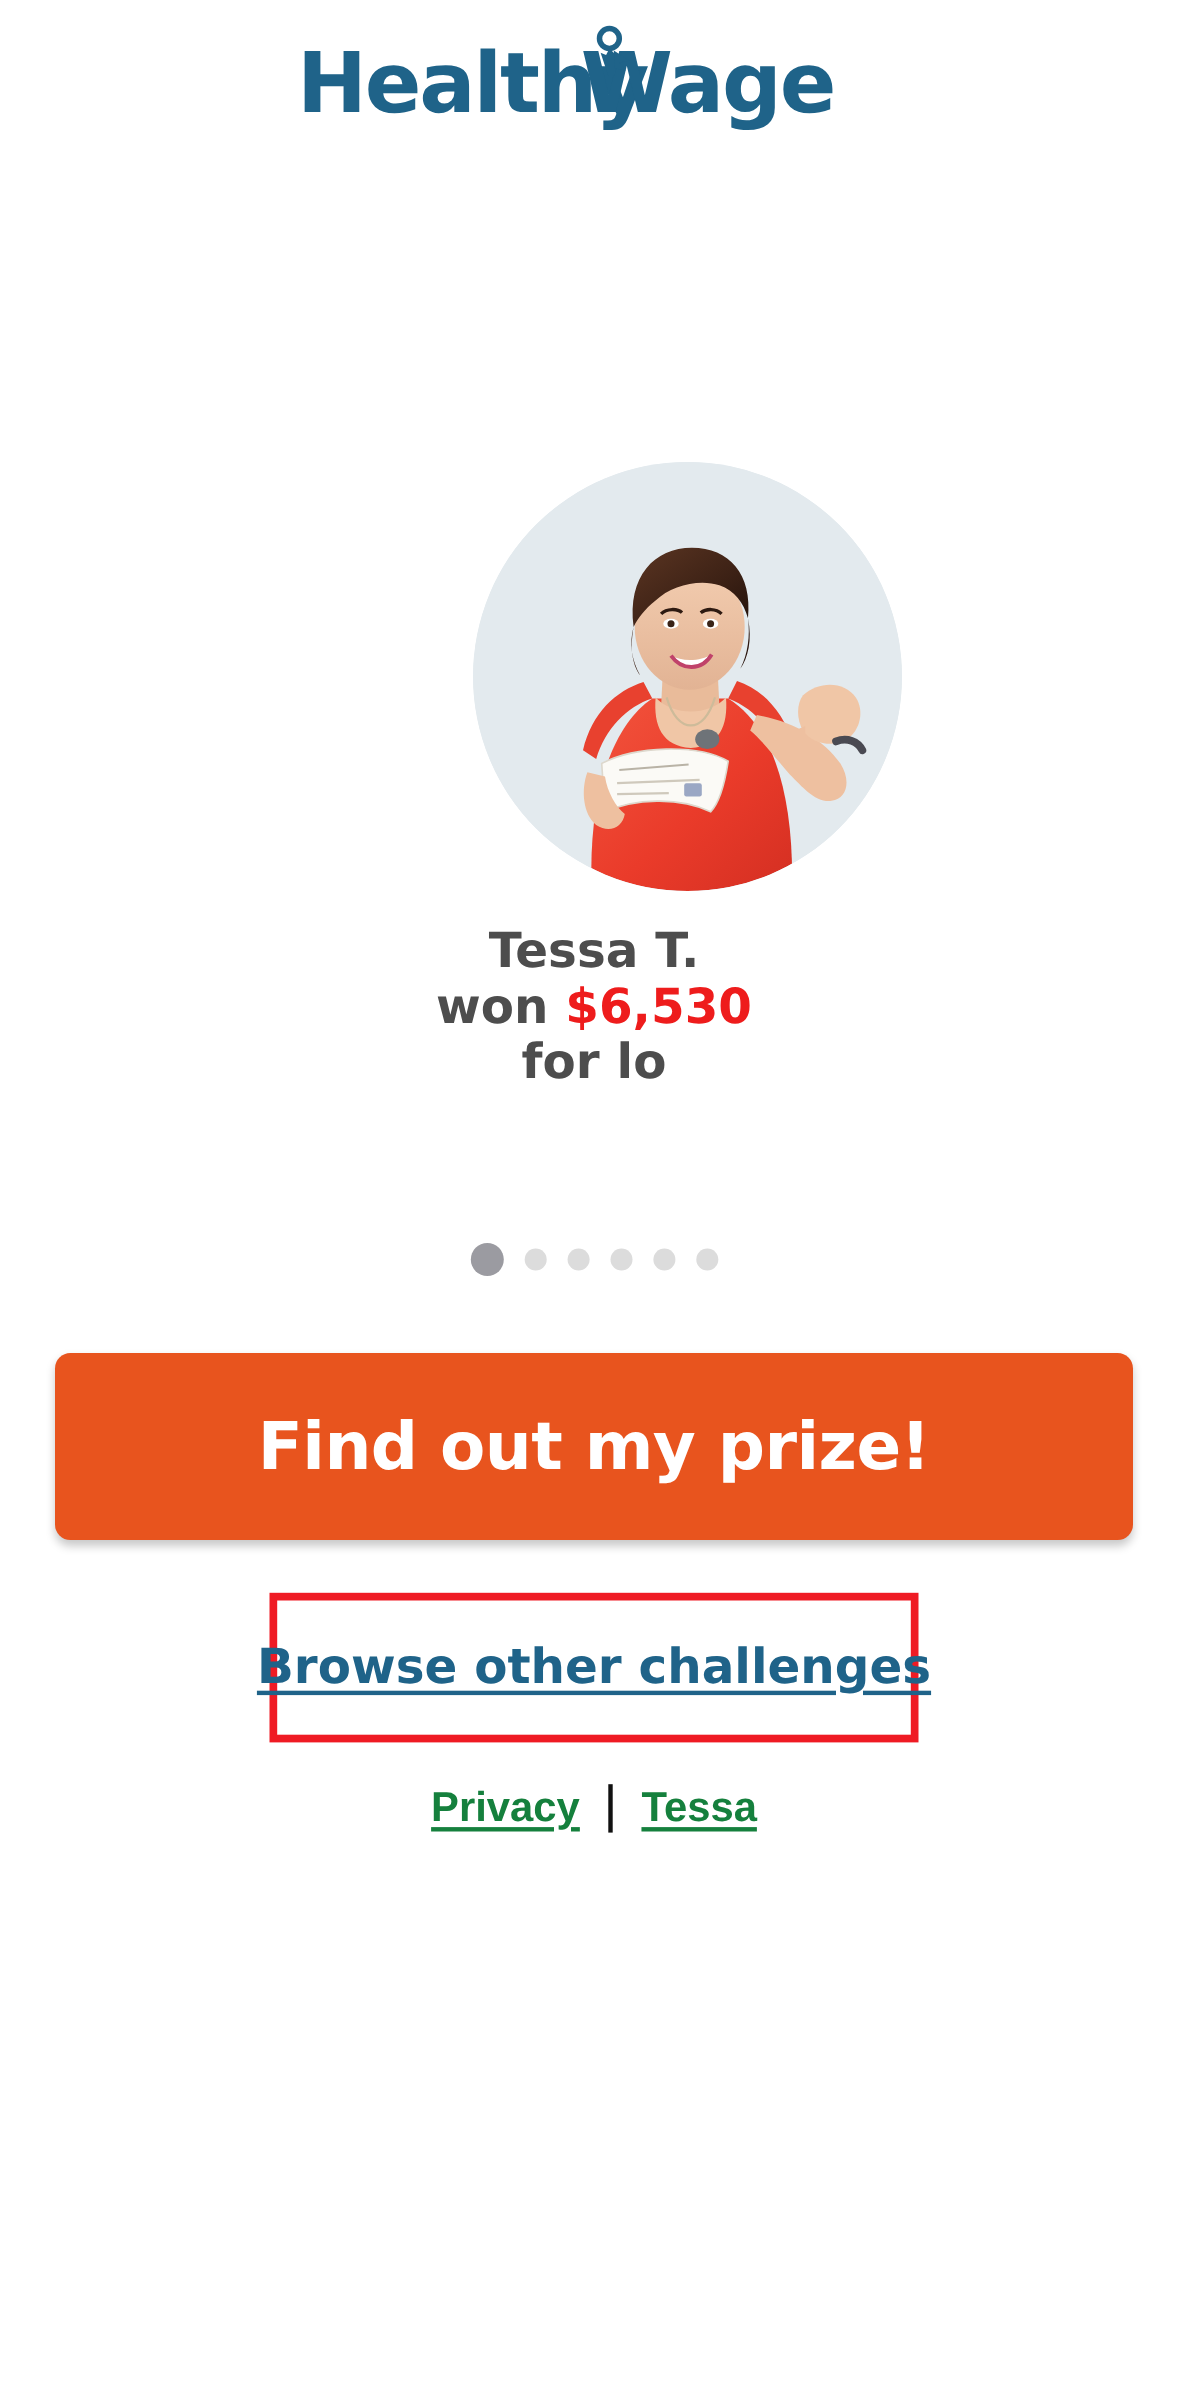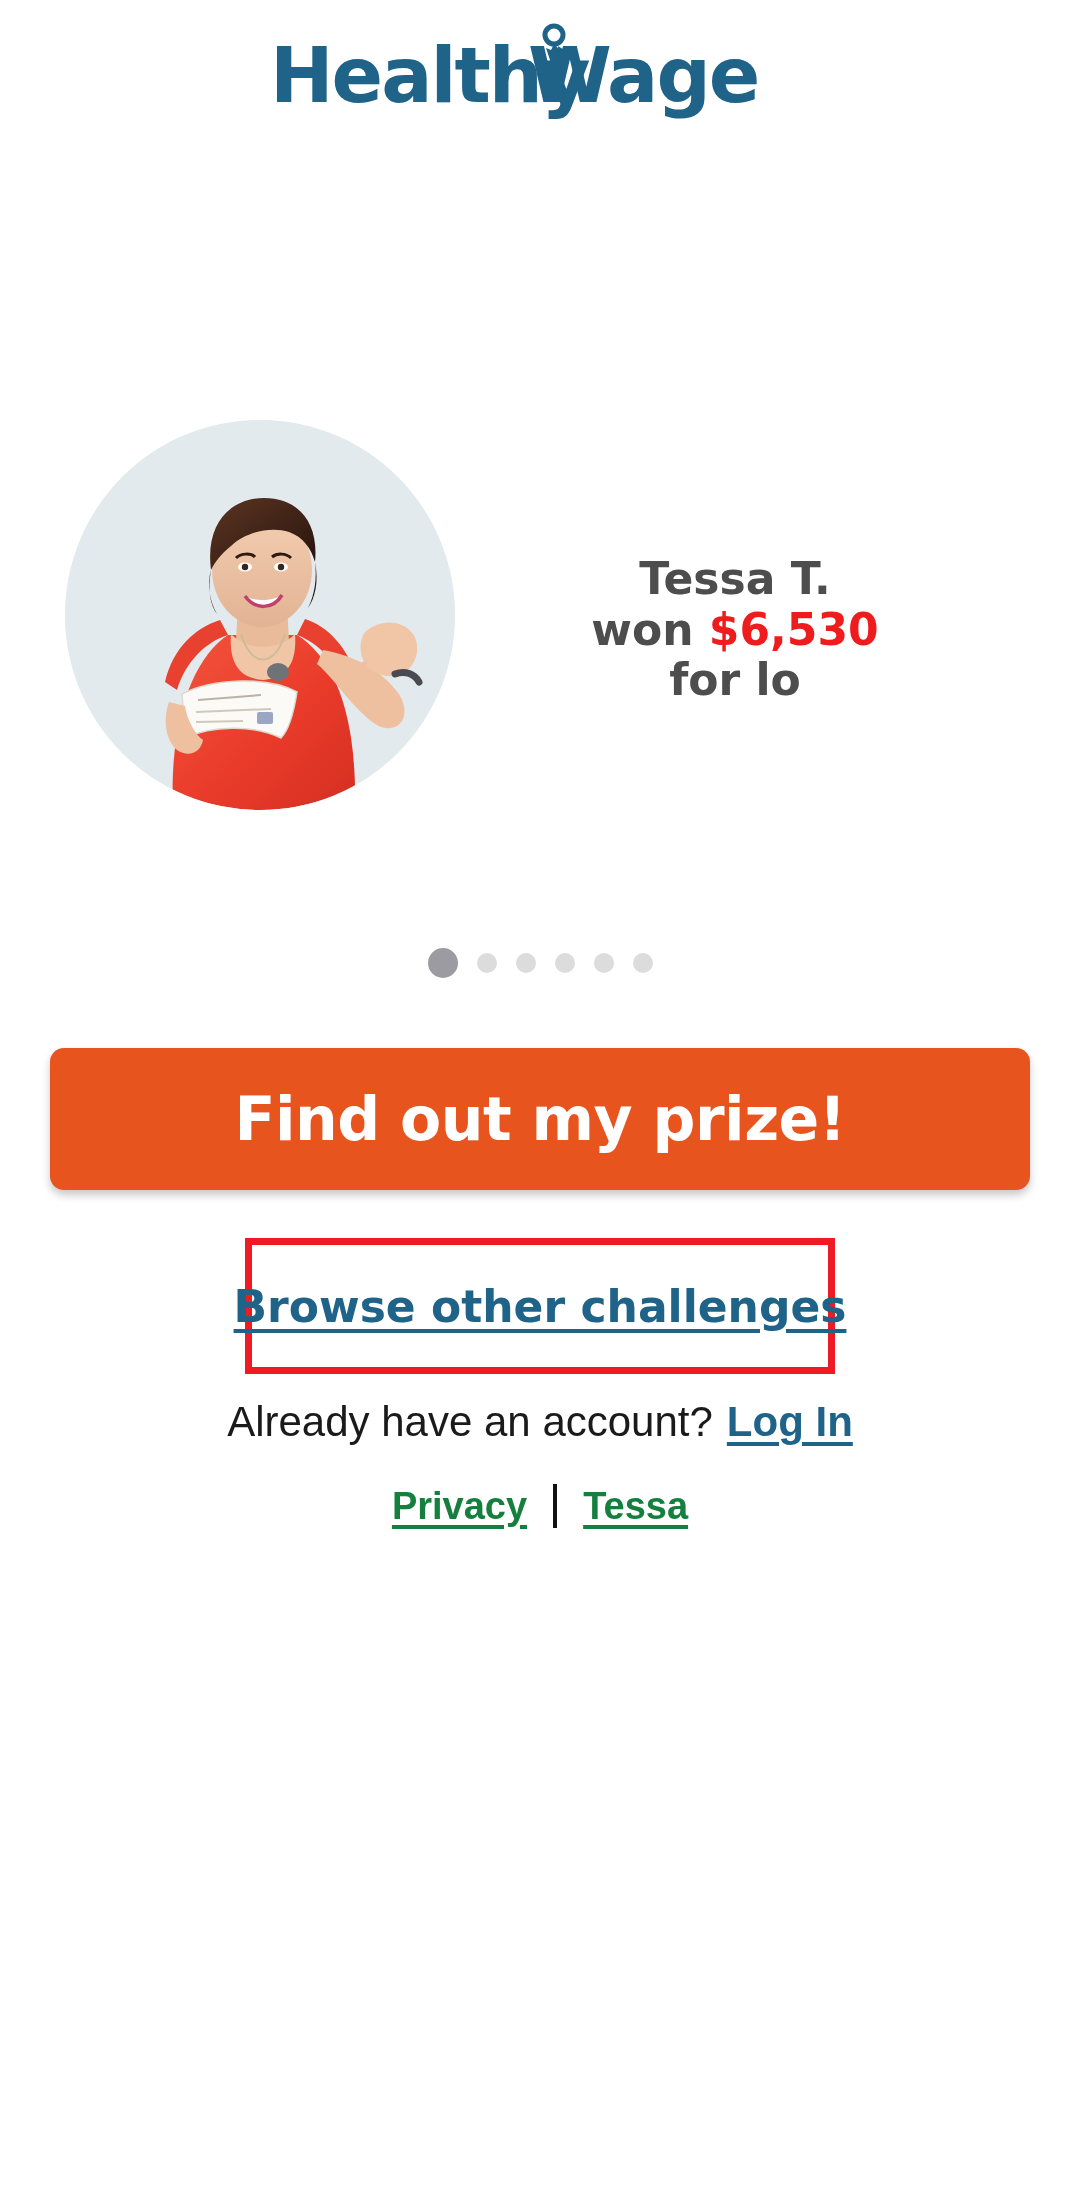--- a/index.html
+++ b/index.html
@@ -21,21 +21,21 @@
   .logo-wrap { width:540px; height:100px; display:block; }
   .logo-svg { width:100%; height:100%; display:block; overflow:visible; }
   .logo-text {
     font-family:"DejaVu Sans", sans-serif;
     font-weight:bold;
     font-size:76px;
     letter-spacing:-2px;
   }
 
   
-  .hero { margin-top:296px; display:flex; flex-direction:row; align-items:center; }
+  .hero { margin-top:296px; display:flex; flex-direction:column; align-items:flex-end; }
   .avatar {
     position:relative;
     width:390px; height:390px;
     border-radius:50%;
     background:#e3eaee;
     overflow:hidden;
     display:block;
   }
   .avatar svg { position:absolute; inset:0; width:100%; height:100%; }
 
@@ -57,21 +57,21 @@
     margin-top:136px;
     display:flex; align-items:center; justify-content:center; gap:19px;
     height:34px;
   }
   .dot { width:20px; height:20px; border-radius:50%; background:#dcdcdc; display:block; }
   .dot.active { width:30px; height:30px; background:#9b9ba1; }
 
   
   .cta {
     margin-top:68px;
-    width:980px; height:142px;
+    width:980px; height:170px;
     border:none; border-radius:14px;
     background:#e8541e;
     color:#ffffff;
     font-family:"DejaVu Sans", sans-serif;
     font-weight:bold;
     font-size:60px;
     letter-spacing:-0.5px;
     box-shadow:0 5px 9px rgba(0,0,0,0.22);
     cursor:pointer;
     display:flex; align-items:center; justify-content:center;
@@ -247,24 +247,20 @@
     <span class="dot"></span>
     <span class="dot"></span>
   </div>
 
   <button class="cta">Find out my prize!</button>
 
   <div class="browse-box">
     <a class="browse-link">Browse other challenges</a>
   </div>
 
-  <div class="account-row">
-    <span>Already have an account?</span>
-    <a class="login">Log In</a>
-  </div>
 
   <div class="footer">
     <a>Privacy</a>
     <span class="sep"></span>
     <a>Tessa</a>
   </div>
 
 </div>
 
 </body></html>

